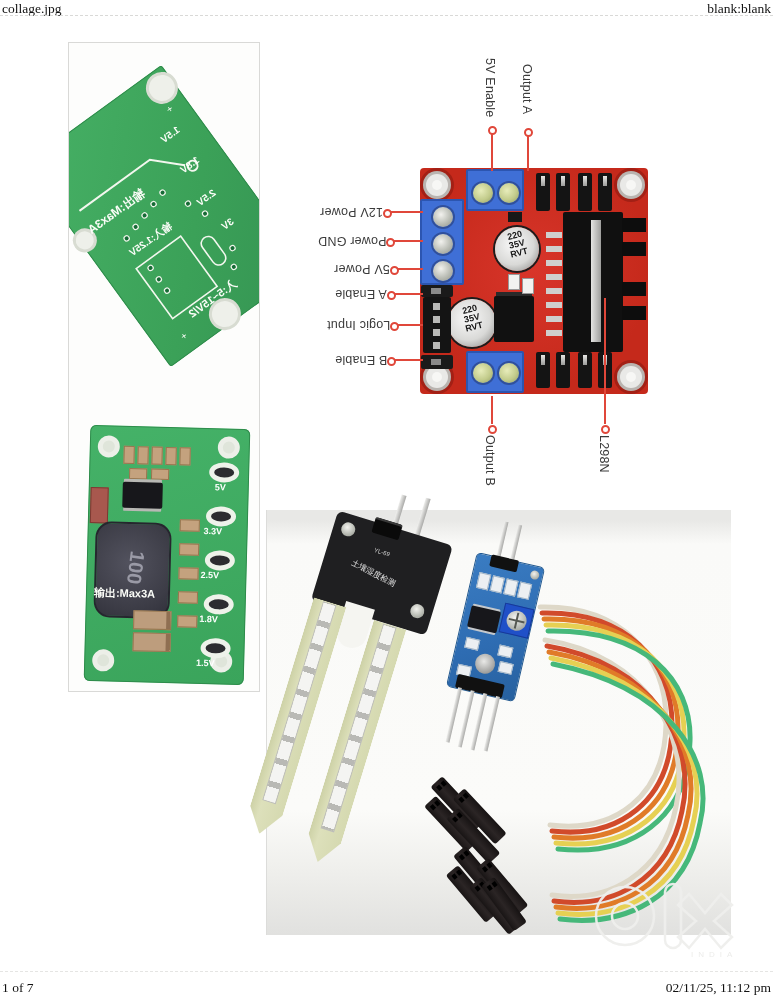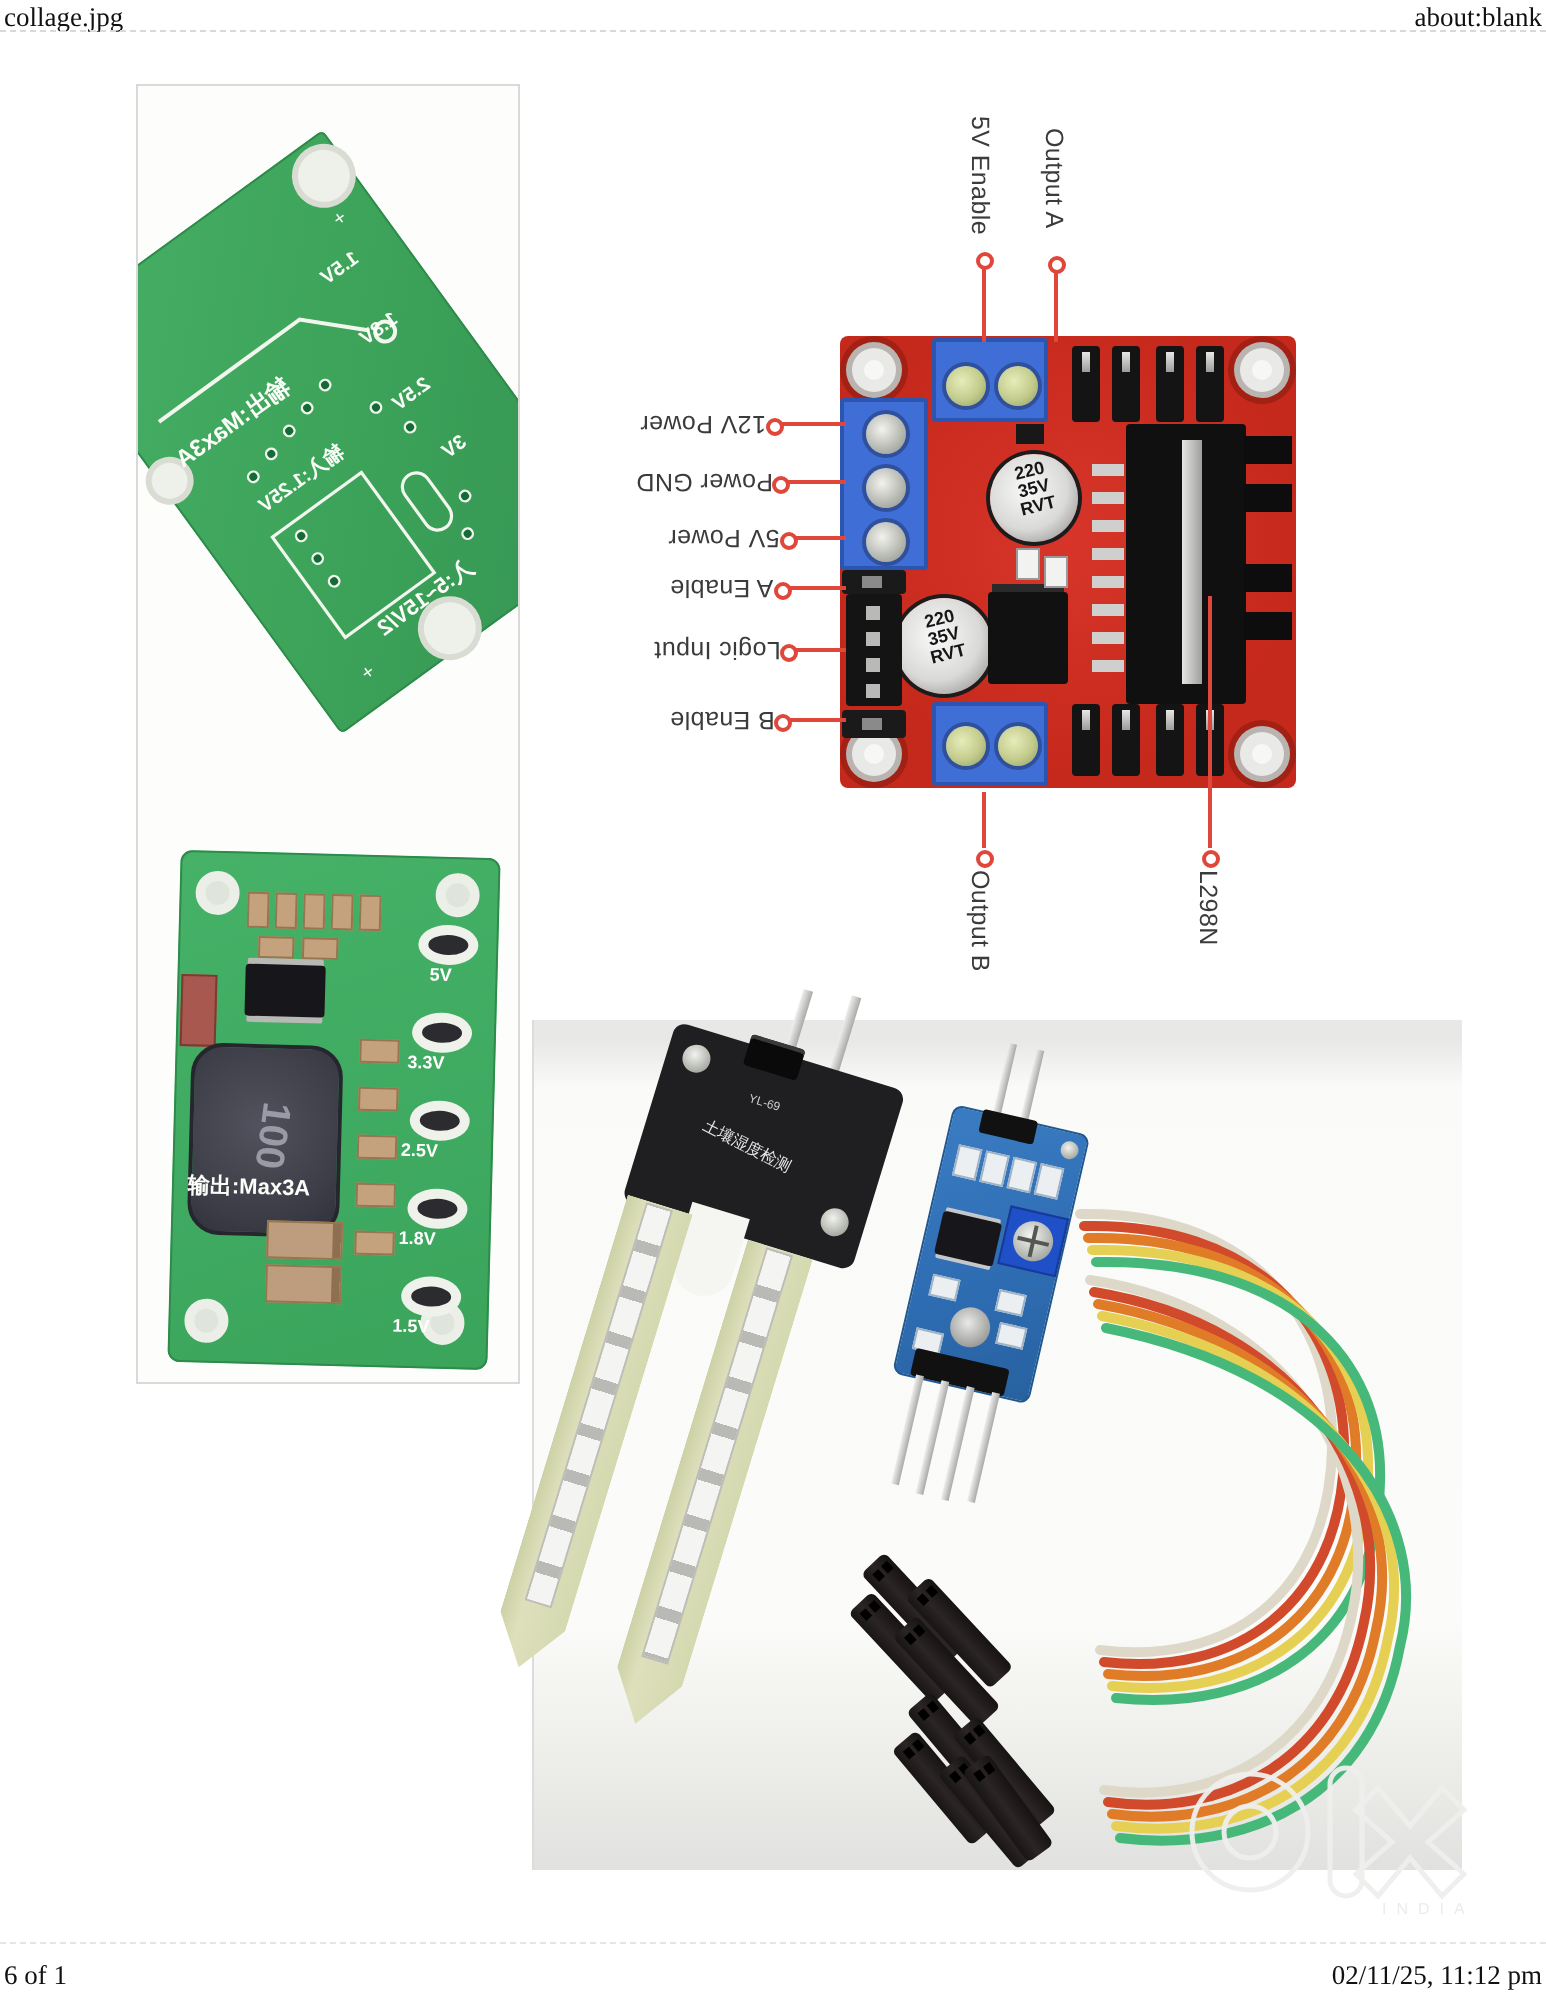--- a/index.html
+++ b/index.html
@@ -43,24 +43,24 @@
     background:repeating-linear-gradient(180deg,#f4f4f2 0 18px,#b9b9b5 18px 24px);box-shadow:0 0 0 1px #bdbdb9;}
   .rod{width:16px;height:62px;background:linear-gradient(90deg,#191515,#2b2525 45%,#171313);border-radius:3px;}
   .rod i{position:absolute;top:4px;width:4px;height:5px;background:#000;}
   .modpin{width:4px;background:linear-gradient(90deg,#efefed,#a9a9a7);}
   .wm-text{font-size:8px;letter-spacing:5px;fill:#ececea;}
 </style>
 </head>
 <body>
 
 <div class="abs serif" style="left:2px;top:1px;">collage.jpg</div>
-<div class="abs serif" style="right:2px;top:1px;">about:blank</div>
+<div class="abs serif" style="right:2px;top:1px;">blank:blank</div>
 <div class="abs dash" style="left:0;top:15px;width:773px;"></div>
 <div class="abs dash" style="left:0;top:971px;width:773px;border-top-color:#e5e5e3;"></div>
-<div class="abs serif" style="left:2px;top:980px;">6 of 1</div>
+<div class="abs serif" style="left:2px;top:980px;">1 of 7</div>
 <div class="abs serif" style="right:2px;top:980px;">02/11/25, 11:12 pm</div>
 
 <div class="abs photo-box">
 
   <div class="abs pcb-back">
     <svg class="abs" style="left:0;top:0;" width="170" height="250" viewBox="0 0 170 250">
       <polyline points="18,70 105,70 130,95" fill="none" stroke="#f2f7ee" stroke-width="2"></polyline>
       <circle cx="136" cy="100" r="5" fill="none" stroke="#f2f7ee" stroke-width="2"></circle>
       <rect x="30" y="150" width="55" height="62" fill="none" stroke="#f2f7ee" stroke-width="1.6"></rect>
       <rect x="96" y="165" width="14" height="32" rx="7" fill="none" stroke="#f2f7ee" stroke-width="1.6"></rect>

